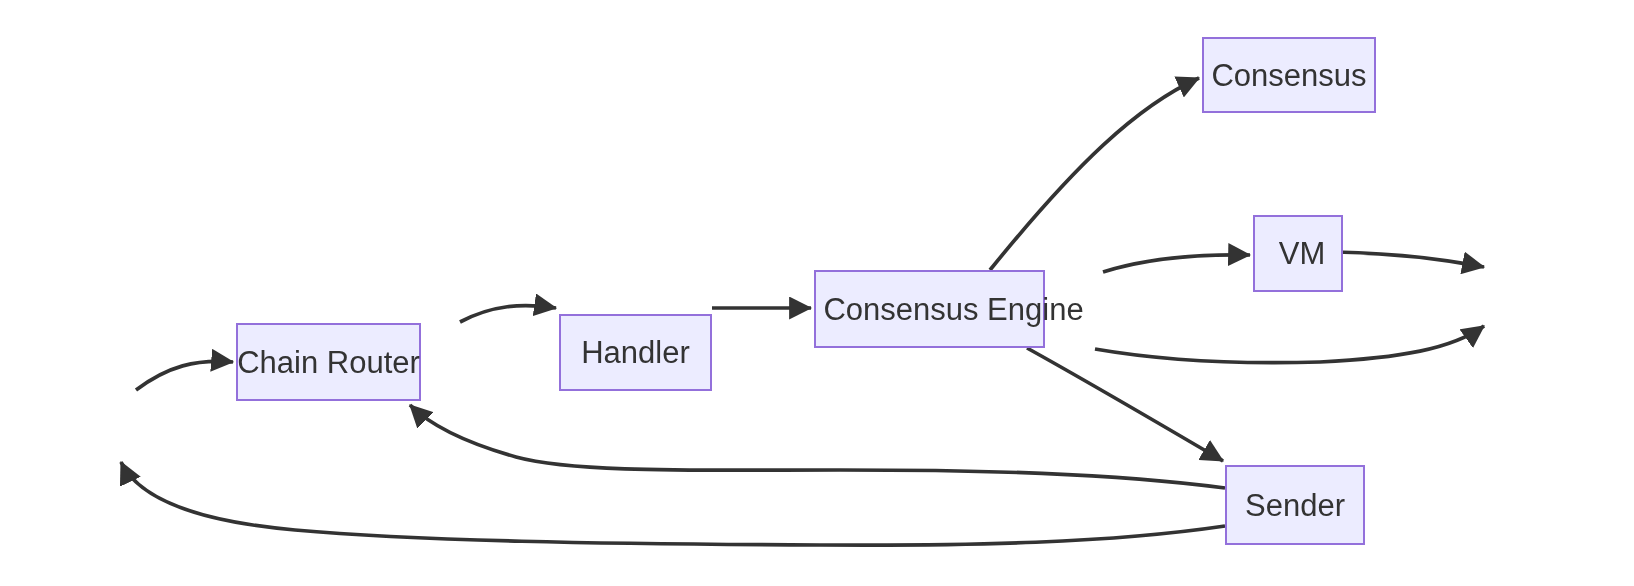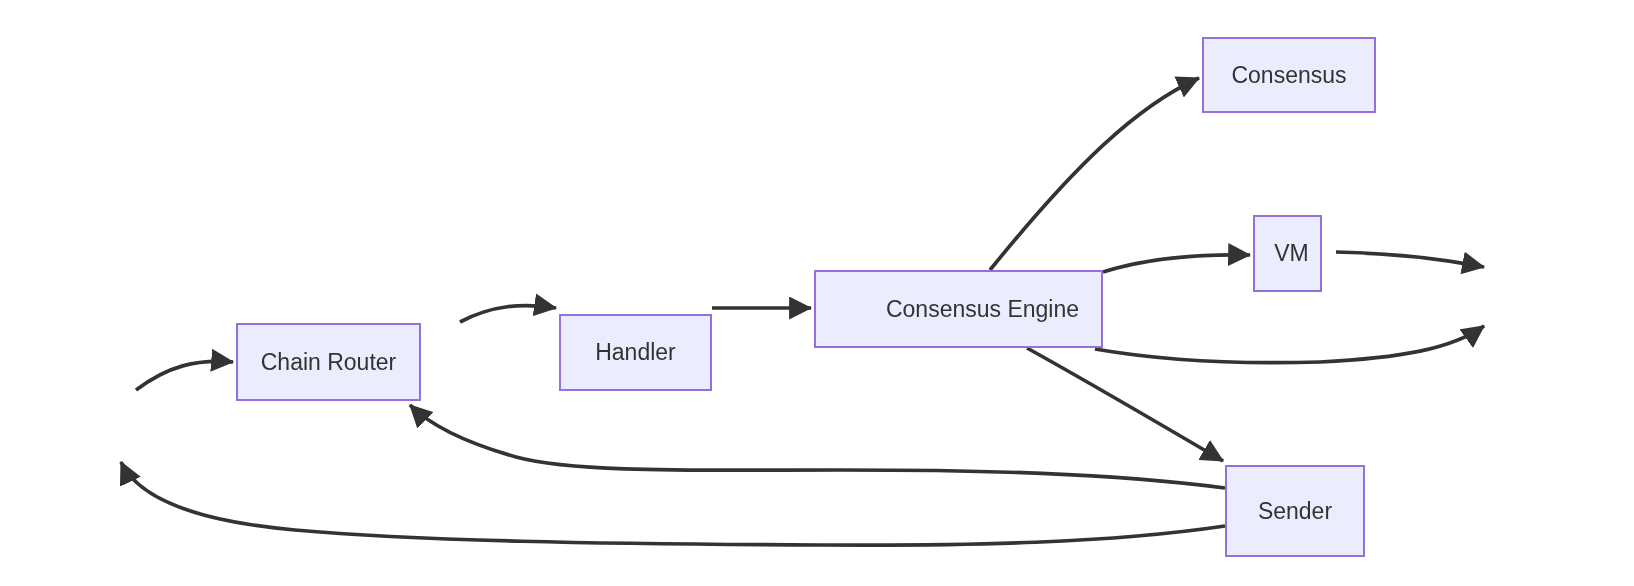--- a/index.html
+++ b/index.html
@@ -30,34 +30,34 @@
   }
   .node {
     position: absolute;
     display: flex;
     align-items: center;
     justify-content: center;
     box-sizing: border-box;
     background: var(--node-fill, #ECECFF);
     border: 2px solid var(--node-border, #9370DB);
     color: var(--text-color, #333333);
-    font-size: 23px;
+    font-size: 31px;
     line-height: 1;
     white-space: nowrap;
     text-align: center;
   }
   
   #n-p2p              { left: 43px;   top: 379px; width: 93px;  height: 77px; }
   #n-chain-router     { left: 236px;  top: 323px; width: 185px; height: 78px; }
   #n-handler          { left: 559px;  top: 269px; width: 153px; height: 77px; margin-top: 45px; }
-  #n-consensus-engine { left: 814px;  top: 270px; width: 289px; height: 78px; padding-left: 48px; }
+  #n-consensus-engine { left: 814px;  top: 270px; width: 231px; height: 78px; padding-left: 48px; }
   #n-consensus        { left: 1202px; top: 37px;  width: 174px; height: 76px; }
-  #n-vm               { left: 1253px; top: 215px; width: 69px;  height: 77px; padding-left: 8px; }
+  #n-vm               { left: 1253px; top: 215px; width: 90px;  height: 77px; padding-left: 8px; }
   #n-db               { left: 1487px; top: 251px; width: 78px;  height: 76px; }
-  #n-sender           { left: 1225px; top: 465px; width: 140px; height: 92px; text-align: right; }
+  #n-sender           { left: 1225px; top: 465px; width: 140px; height: 80px; text-align: right; }
 </style>
 </head>
 <body>
 
 <div class="canvas" style="--bg: #ffffff; --node-fill: #ECECFF; --node-border: #9370DB; --edge-color: #333333; --text-color: #333333;">
 
   <svg class="edges" viewBox="0 0 1634 586" xmlns="http://www.w3.org/2000/svg">
     <defs>
       <marker id="arrow" viewBox="0 0 10 10" refX="9.5" refY="5" markerUnits="userSpaceOnUse" markerWidth="23" markerHeight="23" orient="auto">
         <path d="M0,0 L10,5 L0,10 Z" fill="#333333"></path>

